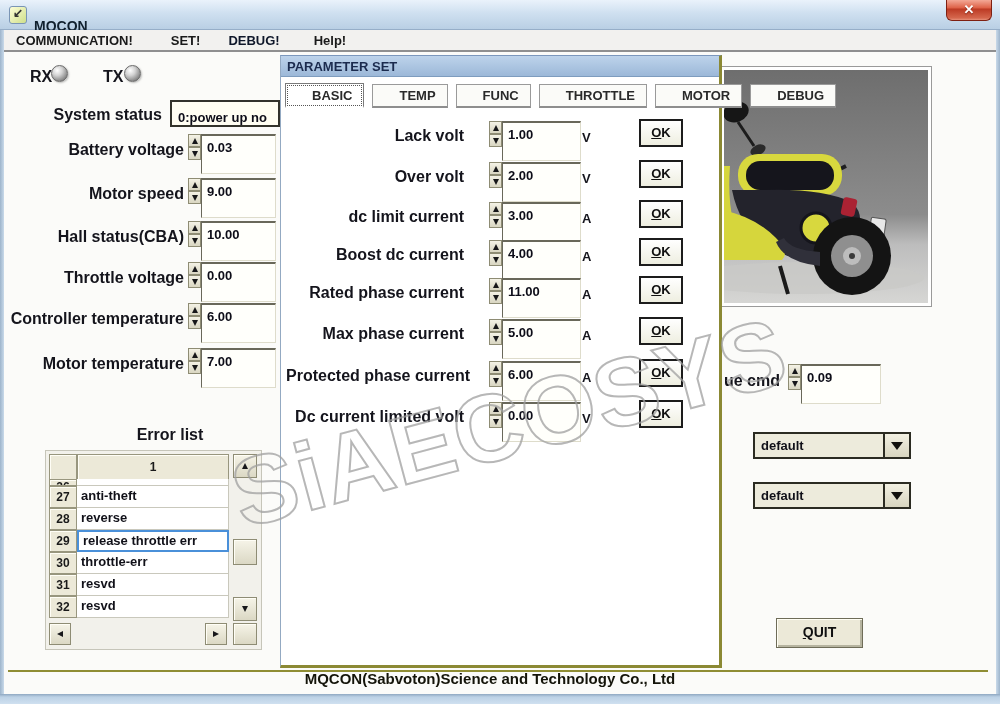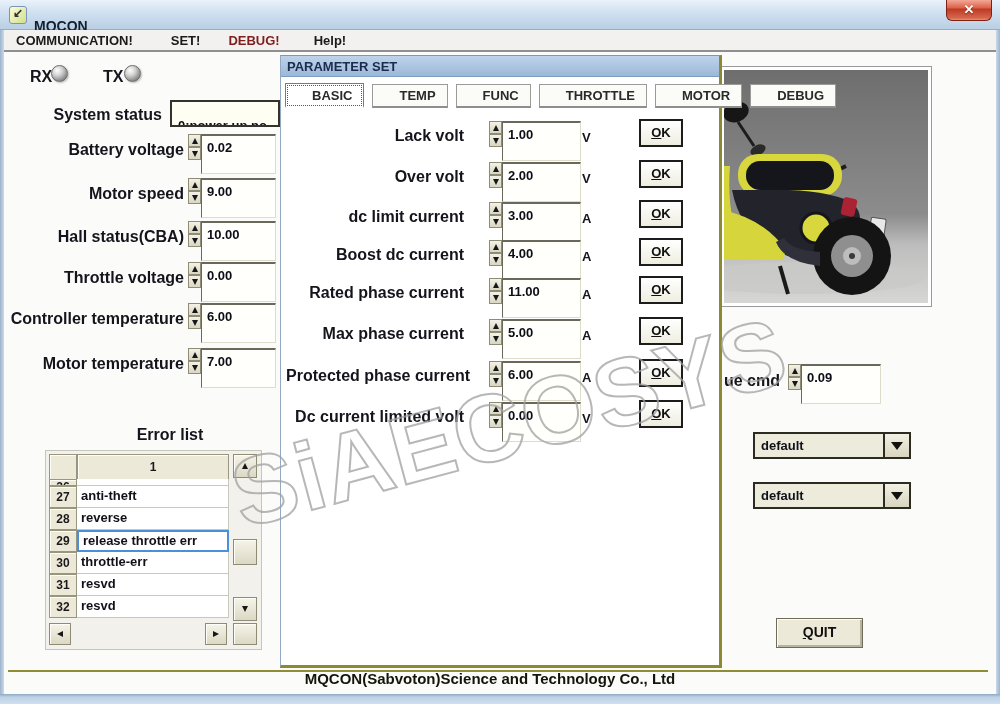--- a/index.html
+++ b/index.html
@@ -13,21 +13,21 @@
     border-radius:3px; background:linear-gradient(135deg,#fdfdd8,#cfe08a); }
   .app-icon:after { content:"↙"; position:absolute; left:3px; top:-1px; font-size:12px; font-weight:bold; color:#333; }
   .title-text { position:absolute; left:34px; top:18px; font-size:14px; font-weight:bold; color:#10202e; }
   .close-btn { position:absolute; right:8px; top:0; width:46px; height:21px;
     background:linear-gradient(#f3a896,#dd6046 40%,#bc3a24 45%,#d5674d 90%,#e8907a);
     border:1px solid #7e2012; border-top:none; border-radius:0 0 6px 6px; color:#fff; font-weight:bold;
     font-size:13px; text-align:center; line-height:19px; text-shadow:0 1px 1px #7c1c0c; cursor:pointer; z-index:6;}
   .menubar { position:absolute; left:4px; top:30px; width:992px; height:22px; background:#f2f1ef;
     border-bottom:2px solid #8f8f90; display:flex; align-items:center; z-index:5;}
   .menu-item { font-size:13px; font-weight:bold; color:#1a1a1a; padding:0 10px; cursor:pointer; }
-  .menu-item.disabled { color:#7f1d1d; }
+  .menu-item.disabled { color:#0f172a; }
   .frame-left, .frame-right { position:absolute; top:0; width:4px; height:704px; background:linear-gradient(90deg,#9db4cb,#c9daea); z-index:4;}
   .frame-left { left:0; } .frame-right { right:0; background:linear-gradient(90deg,#c9daea,#9db4cb);}
   .frame-bottom { position:absolute; left:0; bottom:0; width:1000px; height:10px;
     background:linear-gradient(#8fa8c2,#bcd1e5 30%,#cfe0f0); z-index:4;}
 
   
   .lbl { font-size:16px; font-weight:bold; color:#14141c; white-space:nowrap; }
   .spin { width:13px; height:26px; display:flex; flex-direction:column; }
   .spin > div { flex:1; background:linear-gradient(#f4f2e6,#d9d6c2); border:1px solid #8e8c74;
     display:flex; align-items:center; justify-content:center; cursor:pointer; }
@@ -41,21 +41,21 @@
   .accel { text-decoration:underline; }
   .bevel-btn { background:#ece9d8; border:1px solid #6e6c58;
     box-shadow:inset 1px 1px 0 #fffef4, inset -2px -2px 0 #b6b4a0; }
 
   
   .left-label { position:absolute; left:0; width:184px; text-align:right; }
   .led { position:absolute; width:17px; height:17px; border-radius:50%;
     background:radial-gradient(circle at 35% 30%, #ffffff, #d3d3d3 35%, #8c8c8c 72%, #606060);
     border:1px solid #6b6b6b; box-shadow:1px 1px 2px rgba(0,0,0,.25); }
   .combo-status { position:absolute; left:170px; top:100px; width:110px; height:27px; background:#fffef2;
-    border:2px solid #33332b; font-size:13px; font-weight:bold; color:#0d0d18; padding:16px 0 0 6px;
+    border:2px solid #33332b; font-size:13px; font-weight:bold; color:#0d0d18; padding:8px 0 0 6px;
     overflow:hidden; white-space:nowrap; }
 
   
   .grid-panel { position:absolute; left:45px; top:450px; width:217px; height:200px; background:#f2f1eb;
     border:1px solid #c6c5b9; }
   .gcell-hdr { position:absolute; background:#ece9d8; border:1px solid #98967e;
     box-shadow:inset 1px 1px 0 #fffef6; font-size:12px; font-weight:bold; color:#1a1a1a;
     display:flex; align-items:center; justify-content:center; }
   .gcell { position:absolute; background:#ffffff; border-bottom:1px solid #c9c8bc; border-right:1px solid #c9c8bc;
     font-size:13px; font-weight:bold; color:#101018; padding:2px 0 0 4px; white-space:nowrap; overflow:hidden;}
@@ -129,21 +129,21 @@
 <span class="lbl left-label" style="top:141px">Battery voltage</span>
 <div style="position:absolute;left:188px;top:134px;display:flex">
   <div class="spin">
       <div>
         <span class="tri-up"></span>
       </div>
       <div>
         <span class="tri-dn"></span>
       </div>
     </div>
-  <div class="valbox" style="width:75px">0.02</div>
+  <div class="valbox" style="width:75px">0.03</div>
 </div>
 
 <span class="lbl left-label" style="top:185px">Motor speed</span>
 <div style="position:absolute;left:188px;top:178px;display:flex">
   <div class="spin">
       <div>
         <span class="tri-up"></span>
       </div>
       <div>
         <span class="tri-dn"></span>

